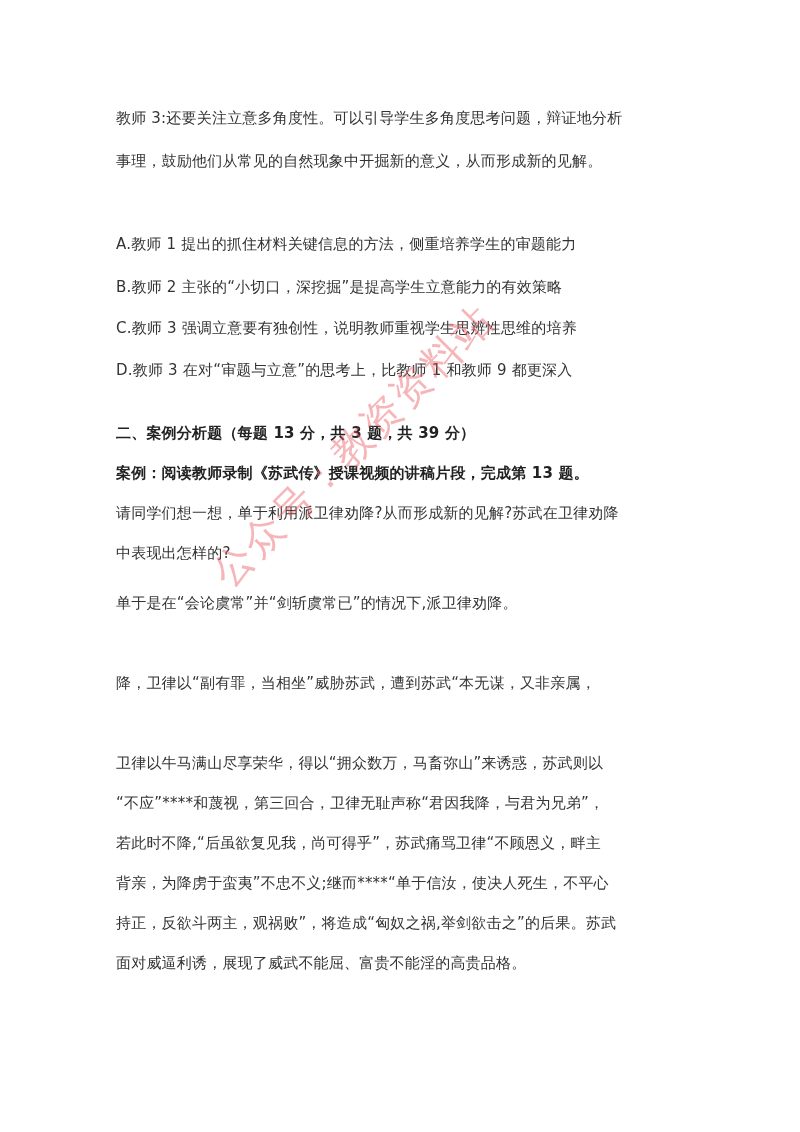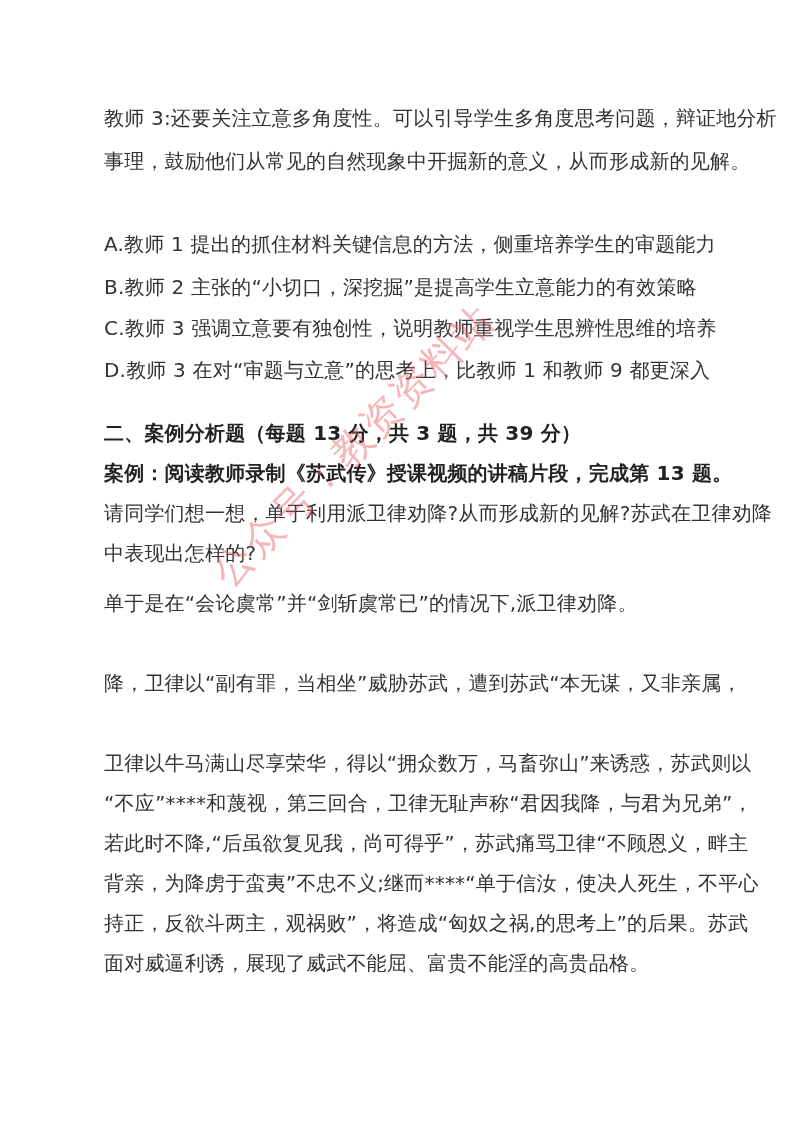--- a/index.html
+++ b/index.html
@@ -1,19 +1,19 @@
 <!DOCTYPE html>
 <html><head>
 <meta charset="utf-8">
 <style>
   html, body { margin: 0; padding: 0; background: #ffffff; }
   body { width: 800px; height: 1132px; position: relative; overflow: hidden;
          font-family: "DejaVu Sans", "Liberation Sans", sans-serif; color: #333333; }
   .page { position: absolute; left: 0; top: 0; width: 800px; height: 1132px; }
-  .line { position: absolute; left: 104px; font-size: 20px; line-height: 20px; white-space: nowrap; letter-spacing: 0.2px; }
+  .line { position: absolute; left: 116px; font-size: 15px; line-height: 20px; white-space: nowrap; letter-spacing: 0.2px; }
   .bold { font-weight: bold; color: #222222; }
   .watermark { position: absolute; left: 200px; top: 560px; transform: rotate(-45deg); transform-origin: left top;
                color: rgba(235, 90, 100, 0.45); font-size: 40px; white-space: nowrap; pointer-events: none;
                font-family: "DejaVu Sans", sans-serif; letter-spacing: 2px; }
 </style>
 </head>
 <body>
 
 <div class="page">
   <div class="line" style="top:108px">教师 3:还要关注立意多角度性。可以引导学生多角度思考问题，辩证地分析</div>
@@ -27,17 +27,17 @@
   <div class="line bold" style="top:463px">案例：阅读教师录制《苏武传》授课视频的讲稿片段，完成第 13 题。</div>
 
   <div class="line" style="top:503px">请同学们想一想，单于利用派卫律劝降?从而形成新的见解?苏武在卫律劝降</div>
   <div class="line" style="top:543px">中表现出怎样的?</div>
   <div class="line" style="top:593px">单于是在“会论虞常”并“剑斩虞常已”的情况下,派卫律劝降。</div>
   <div class="line" style="top:673px">降，卫律以“副有罪，当相坐”威胁苏武，遭到苏武“本无谋，又非亲属，</div>
   <div class="line" style="top:753px">卫律以牛马满山尽享荣华，得以“拥众数万，马畜弥山”来诱惑，苏武则以</div>
   <div class="line" style="top:793px">“不应”****和蔑视，第三回合，卫律无耻声称“君因我降，与君为兄弟”，</div>
   <div class="line" style="top:833px">若此时不降,“后虽欲复见我，尚可得乎”，苏武痛骂卫律“不顾恩义，畔主</div>
   <div class="line" style="top:873px">背亲，为降虏于蛮夷”不忠不义;继而****“单于信汝，使决人死生，不平心</div>
-  <div class="line" style="top:913px">持正，反欲斗两主，观祸败”，将造成“匈奴之祸,的思考上”的后果。苏武</div>
+  <div class="line" style="top:913px">持正，反欲斗两主，观祸败”，将造成“匈奴之祸,举剑欲击之”的后果。苏武</div>
   <div class="line" style="top:953px">面对威逼利诱，展现了威武不能屈、富贵不能淫的高贵品格。</div>
 
   <div class="watermark">公众号：教资资料站</div>
 </div>
 
 </body></html>

